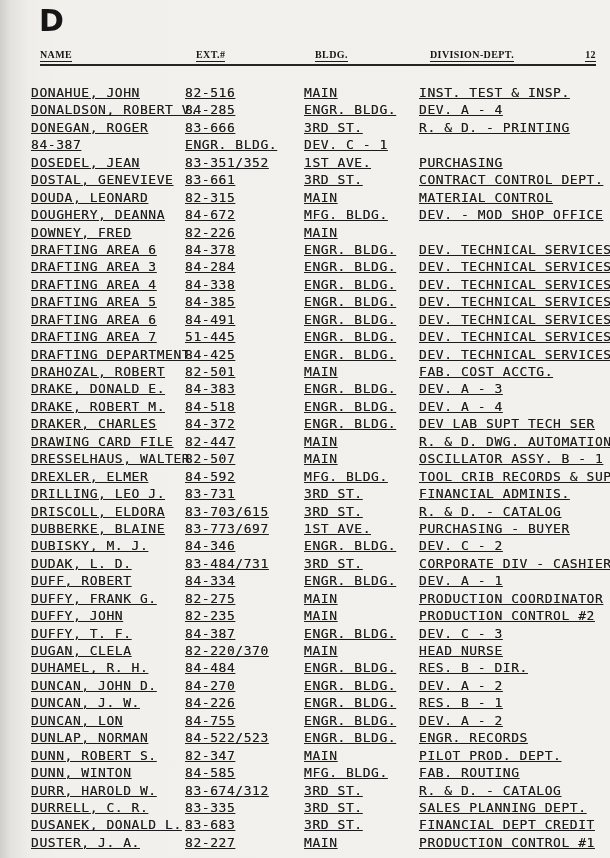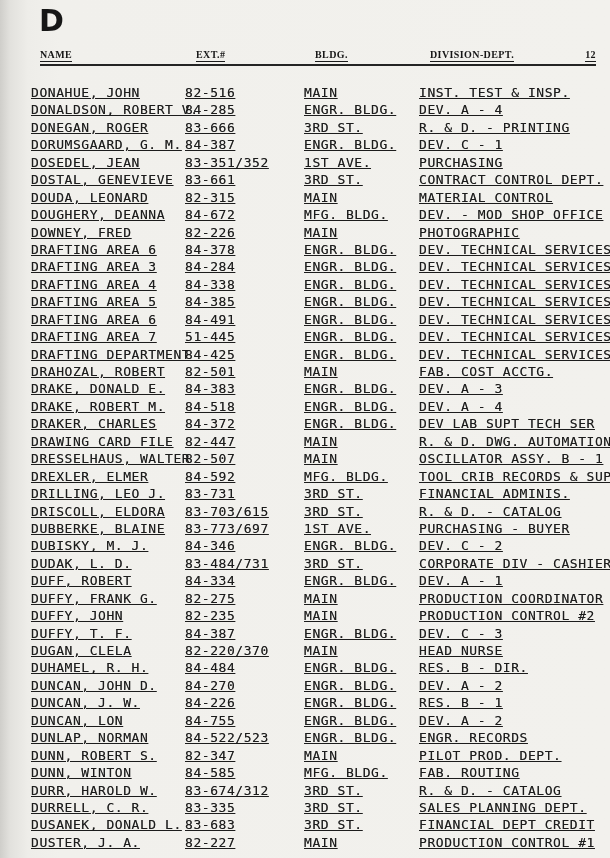--- a/index.html
+++ b/index.html
@@ -107,21 +107,20 @@
         <span class="cell bldg">ENGR. BLDG.</span>
         <span class="cell division">DEV. A - 4</span>
       </div>
       <div class="row">
         <span class="cell name">DONEGAN, ROGER</span>
         <span class="cell ext">83-666</span>
         <span class="cell bldg">3RD ST.</span>
         <span class="cell division">R. &amp; D. - PRINTING</span>
       </div>
       <div class="row">
-        <span class="cell name">DORUMSGAARD, G. M.</span>
         <span class="cell ext">84-387</span>
         <span class="cell bldg">ENGR. BLDG.</span>
         <span class="cell division">DEV. C - 1</span>
       </div>
       <div class="row">
         <span class="cell name">DOSEDEL, JEAN</span>
         <span class="cell ext">83-351/352</span>
         <span class="cell bldg">1ST AVE.</span>
         <span class="cell division">PURCHASING</span>
       </div>
@@ -140,21 +139,20 @@
       <div class="row">
         <span class="cell name">DOUGHERY, DEANNA</span>
         <span class="cell ext">84-672</span>
         <span class="cell bldg">MFG. BLDG.</span>
         <span class="cell division">DEV. - MOD SHOP OFFICE</span>
       </div>
       <div class="row">
         <span class="cell name">DOWNEY, FRED</span>
         <span class="cell ext">82-226</span>
         <span class="cell bldg">MAIN</span>
-        <span class="cell division">PHOTOGRAPHIC</span>
       </div>
       <div class="row">
         <span class="cell name">DRAFTING AREA 6</span>
         <span class="cell ext">84-378</span>
         <span class="cell bldg">ENGR. BLDG.</span>
         <span class="cell division">DEV. TECHNICAL SERVICES</span>
       </div>
       <div class="row">
         <span class="cell name">DRAFTING AREA 3</span>
         <span class="cell ext">84-284</span>

